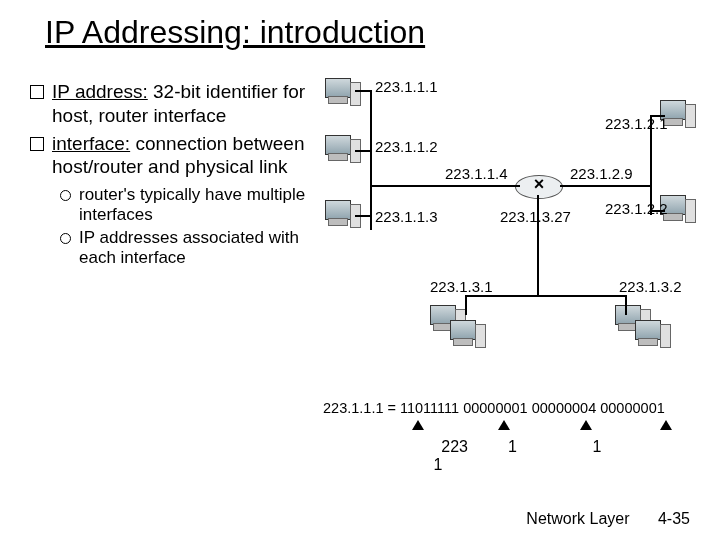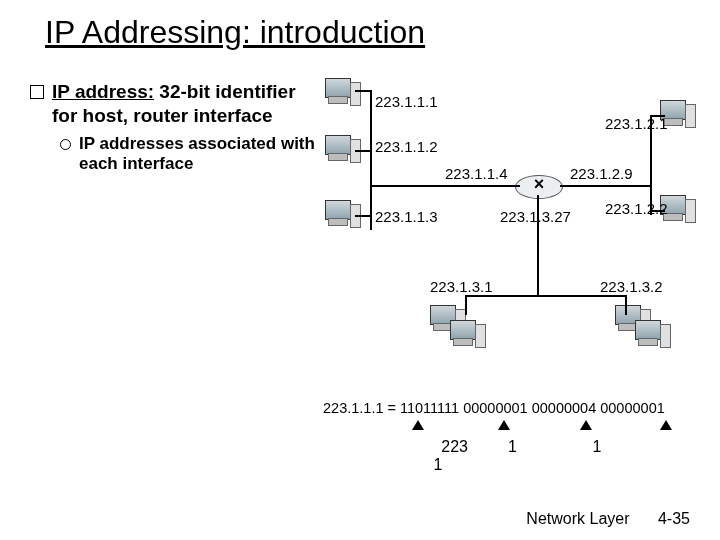--- a/index.html
+++ b/index.html
@@ -21,21 +21,20 @@
     font-weight: normal;
     text-align: center;
   }
   .left-col {
     position: absolute;
     top: 80px;
     left: 30px;
     width: 290px;
     font-size: 19px;
     line-height: 1.25;
-    font-weight: bold;
   }
   .qbullet {
     display: flex;
     margin-bottom: 4px;
   }
   .qbox {
     display: inline-block;
     width: 12px;
     height: 12px;
     border: 1.5px solid #000;
@@ -153,36 +152,44 @@
 </head>
 <body>
 
 <div class="title">IP Addressing: introduction</div>
 
 <div class="left-col">
   <div class="qbullet">
     <span class="qbox"></span>
     <span><span class="ul">IP address:</span><span> 32-bit identifier for host, router interface</span></span>
   </div>
+  <div class="qbullet">
+    <span class="qbox"></span>
+    <span><span class="ul">interface:</span><span> connection between host/router and physical link</span></span>
+  </div>
   <div class="sublist">
     <div class="sbullet">
       <span class="circ"></span>
+      <span>router's typically have multiple interfaces</span>
+    </div>
+    <div class="sbullet">
+      <span class="circ"></span>
       <span>IP addresses associated with each interface</span>
     </div>
   </div>
 </div>
 
 <div class="dcanvas">
 
   <div class="pc" style="top:8px;left:10px">
       <div class="mon"></div>
       <div class="base"></div>
       <div class="tower"></div>
     </div>
-  <div class="iplabel" style="top:23px;left:60px">223.1.1.1</div>
+  <div class="iplabel" style="top:8px;left:60px">223.1.1.1</div>
   <div class="pc" style="top:65px;left:10px">
       <div class="mon"></div>
       <div class="base"></div>
       <div class="tower"></div>
     </div>
   <div class="iplabel" style="top:68px;left:60px">223.1.1.2</div>
   <div class="pc" style="top:130px;left:10px">
       <div class="mon"></div>
       <div class="base"></div>
       <div class="tower"></div>
@@ -223,21 +230,21 @@
   <div class="pc" style="top:235px;left:300px">
       <div class="mon"></div>
       <div class="base"></div>
       <div class="tower"></div>
     </div>
   <div class="pc" style="top:250px;left:320px">
       <div class="mon"></div>
       <div class="base"></div>
       <div class="tower"></div>
     </div>
-  <div class="iplabel" style="top:208px;left:285px">223.1.3.2</div>
+  <div class="iplabel" style="top:208px;left:304px">223.1.3.2</div>
 
   <div class="line" style="top:20px;left:55px;width:2px;height:140px"></div>
   <div class="line" style="top:20px;left:40px;width:15px;height:2px"></div>
   <div class="line" style="top:80px;left:40px;width:15px;height:2px"></div>
   <div class="line" style="top:145px;left:40px;width:15px;height:2px"></div>
   <div class="line" style="top:115px;left:55px;width:150px;height:2px"></div>
 
   <div class="line" style="top:45px;left:335px;width:2px;height:100px"></div>
   <div class="line" style="top:45px;left:335px;width:15px;height:2px"></div>
   <div class="line" style="top:140px;left:335px;width:15px;height:2px"></div>

